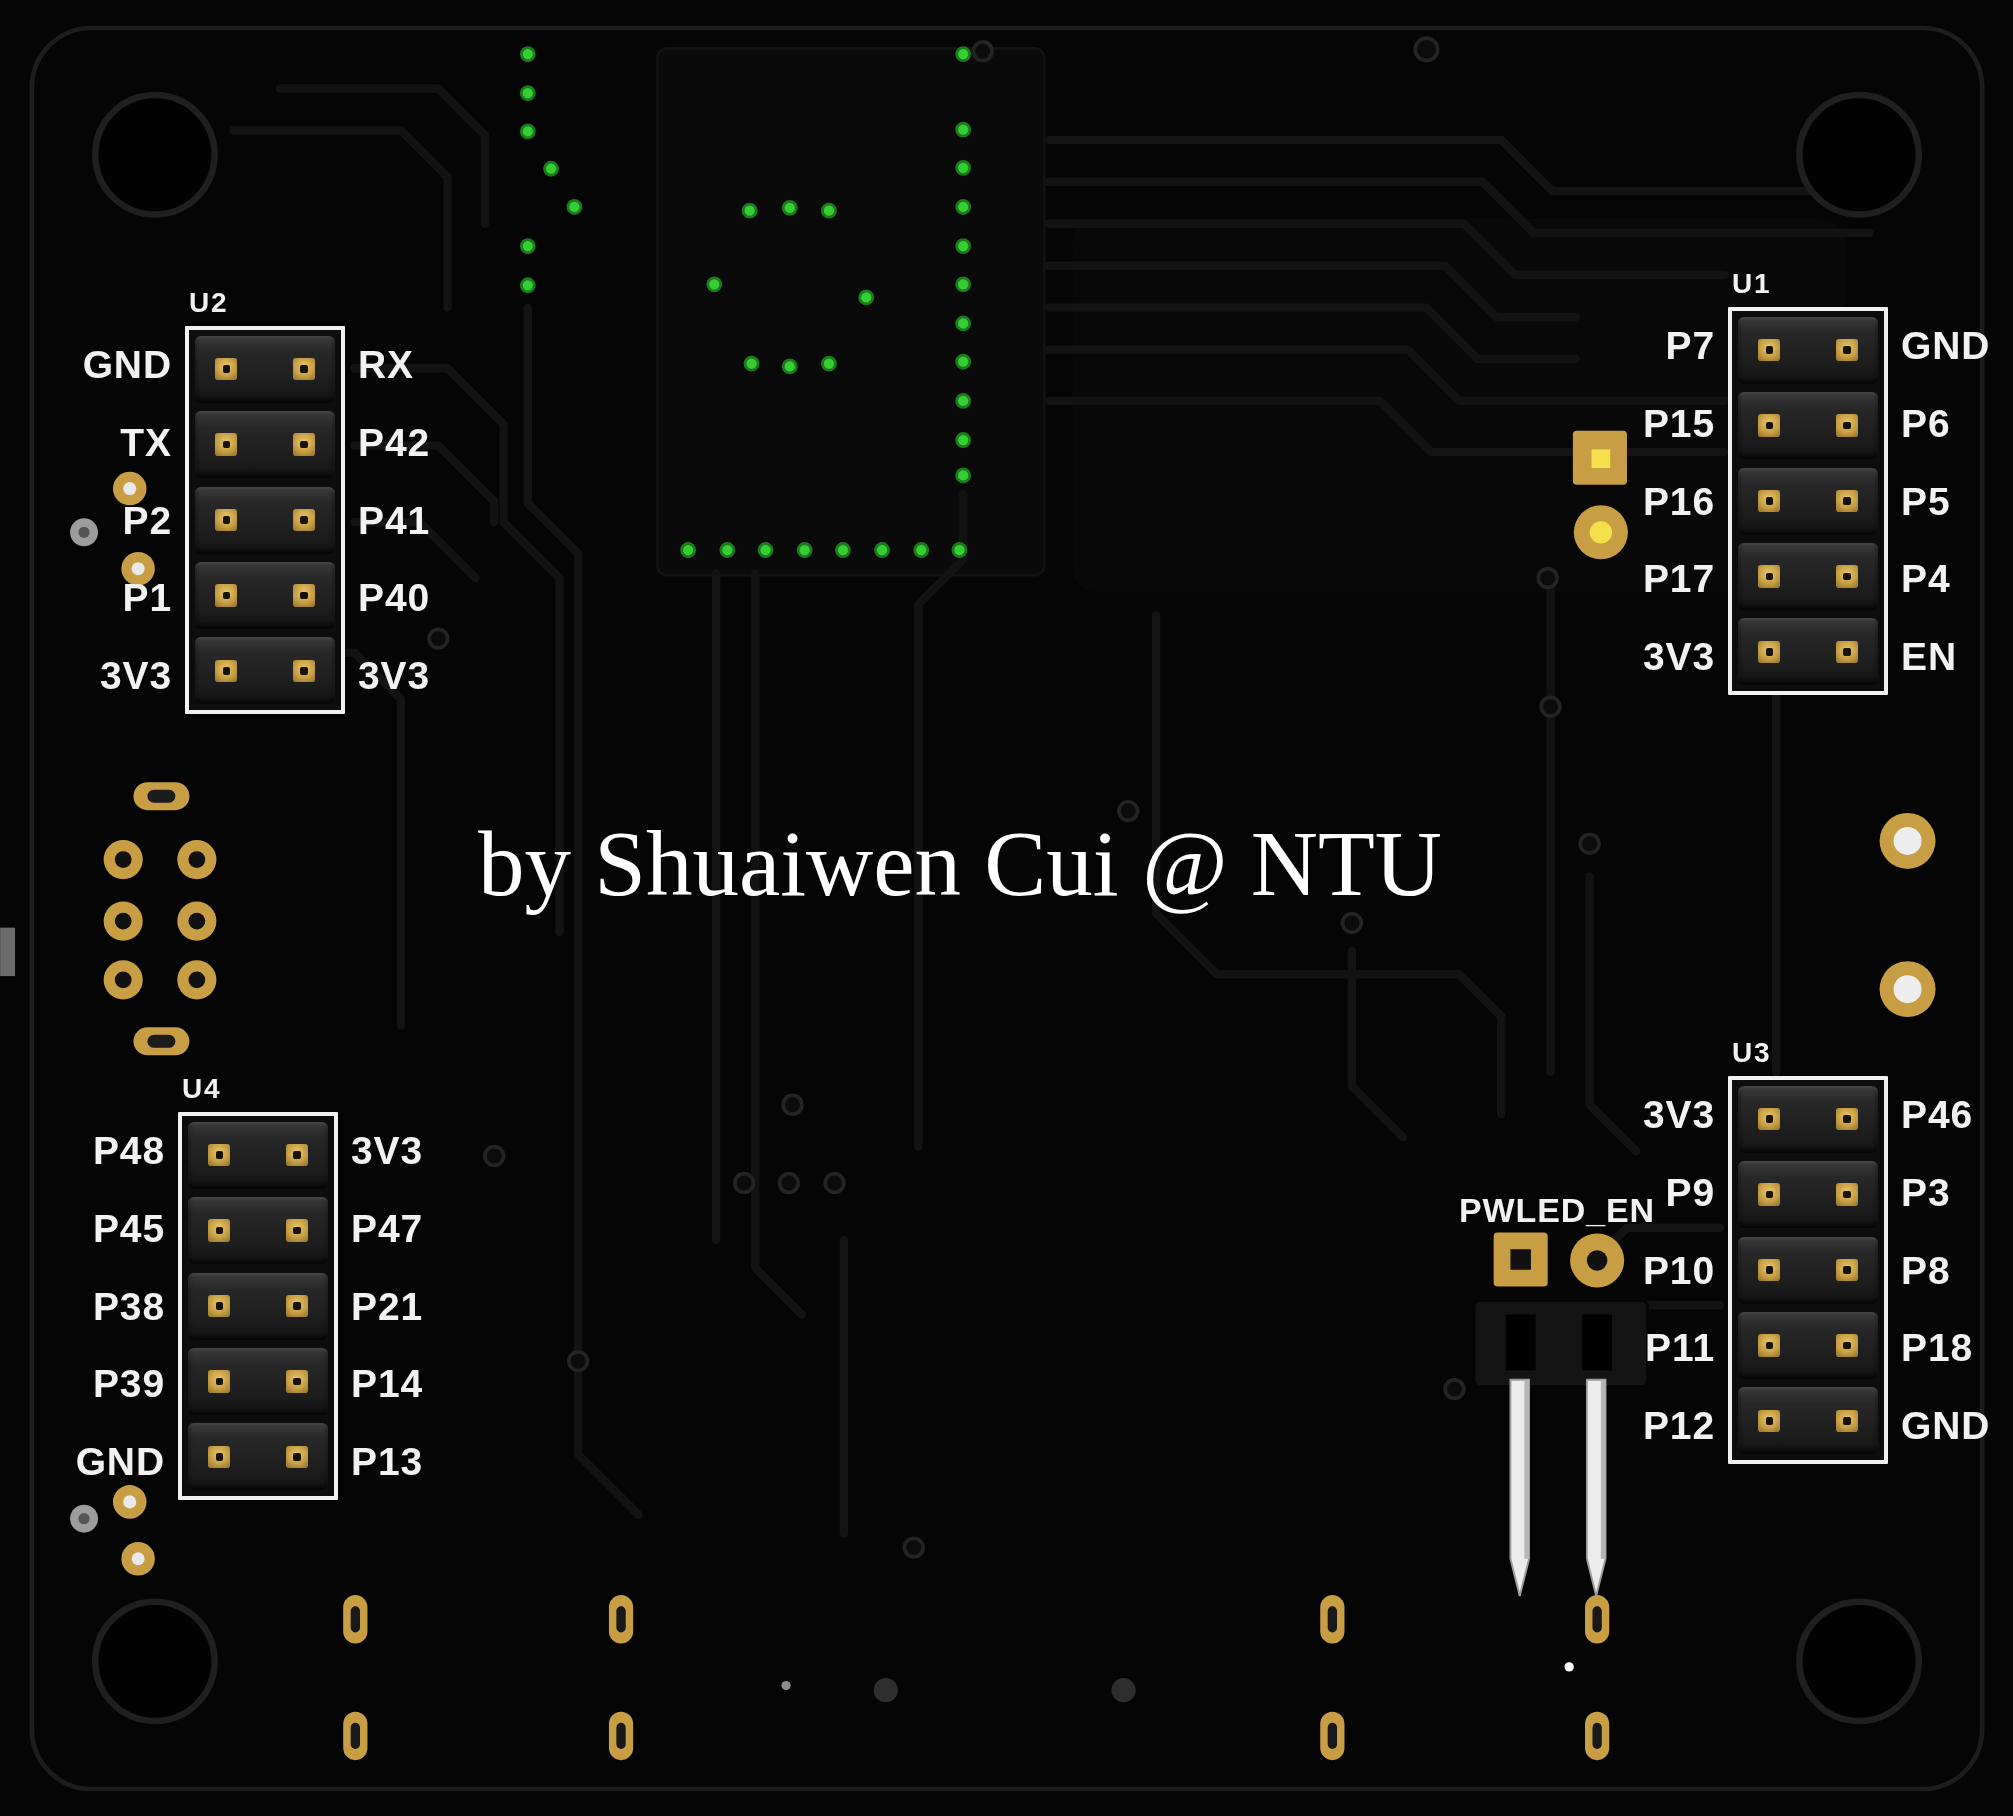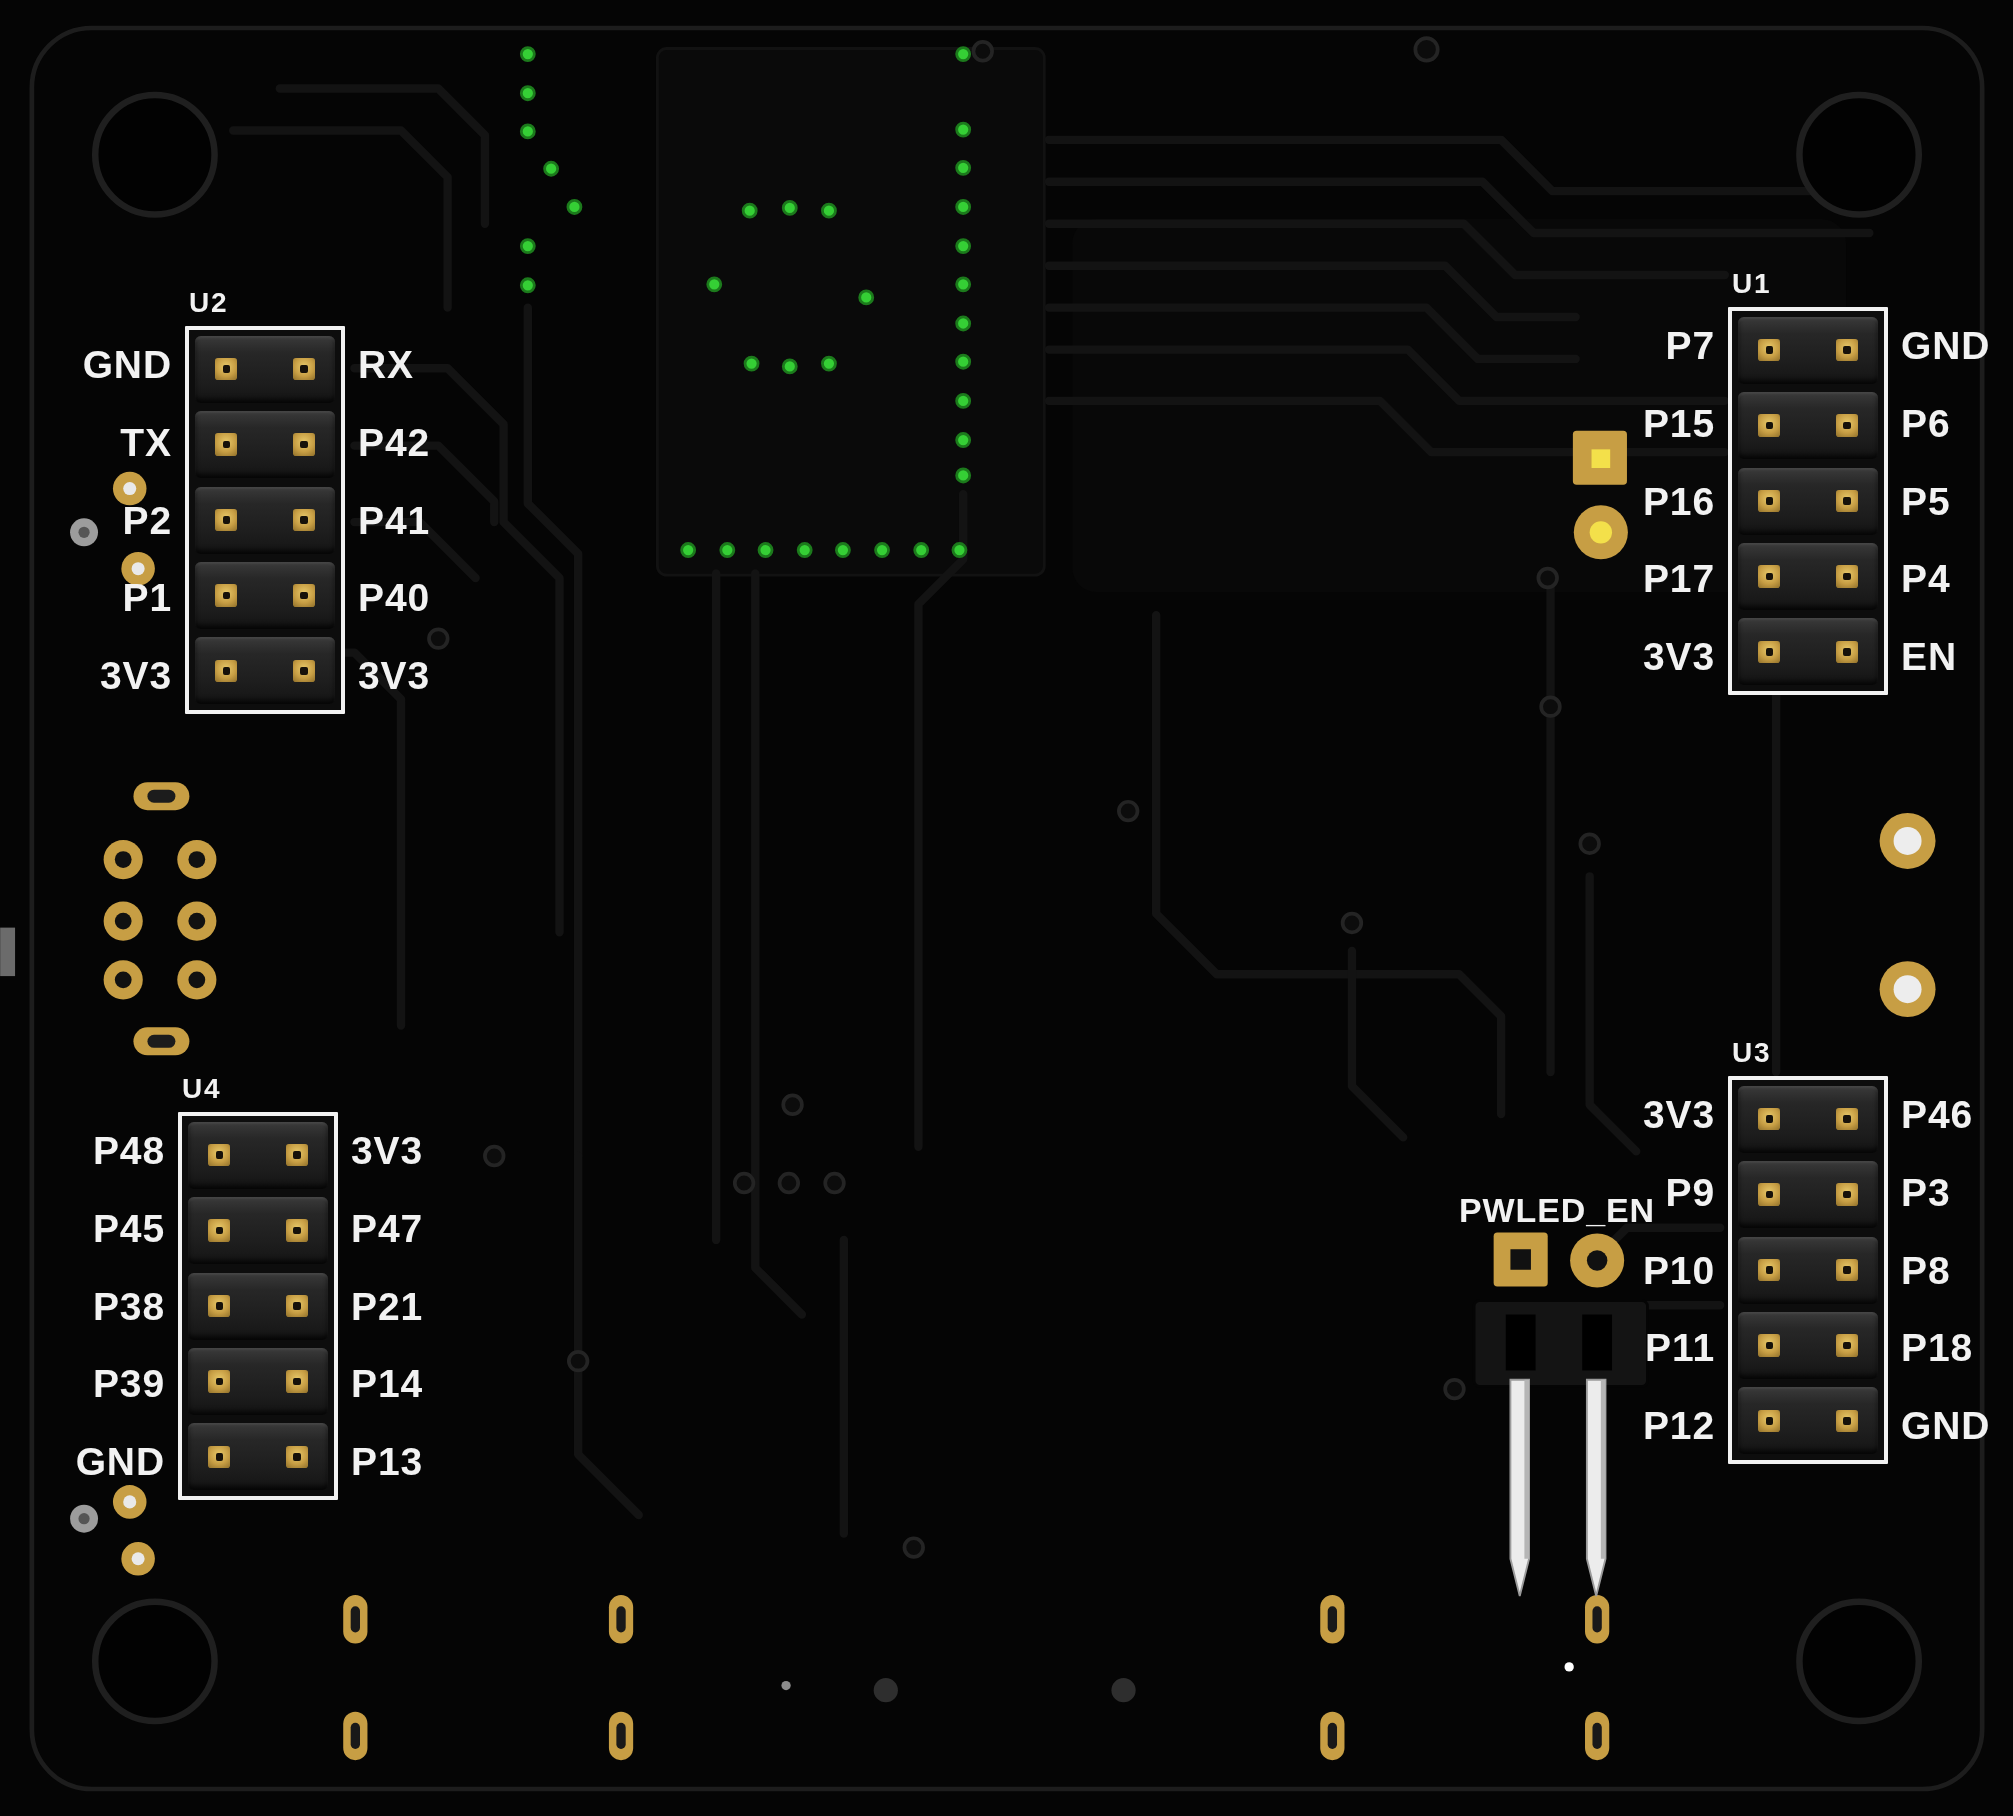--- a/index.html
+++ b/index.html
@@ -402,16 +402,17 @@
     </div>
     <div class="pin-labels right-col">
       <span class="pin-label">P46</span>
       <span class="pin-label">P3</span>
       <span class="pin-label">P8</span>
       <span class="pin-label">P18</span>
       <span class="pin-label">GND</span>
     </div>
   </div>
 
+  <div class="credit">by Shuaiwen Cui @ NTU</div>
   <div class="pwled-label">PWLED_EN</div>
 
 </div>
 
 
 </body></html>

